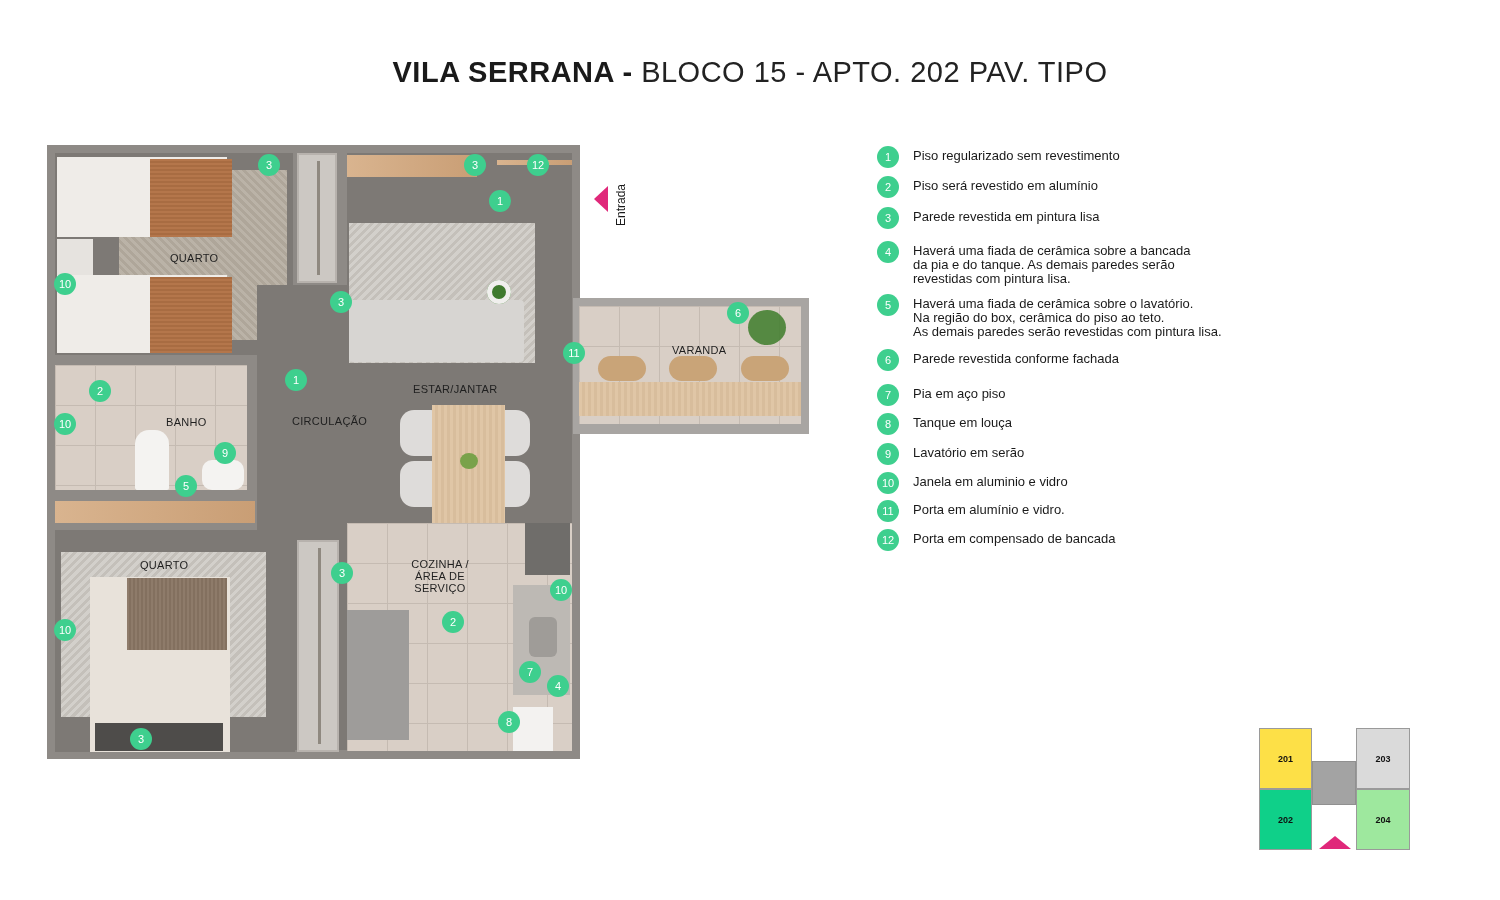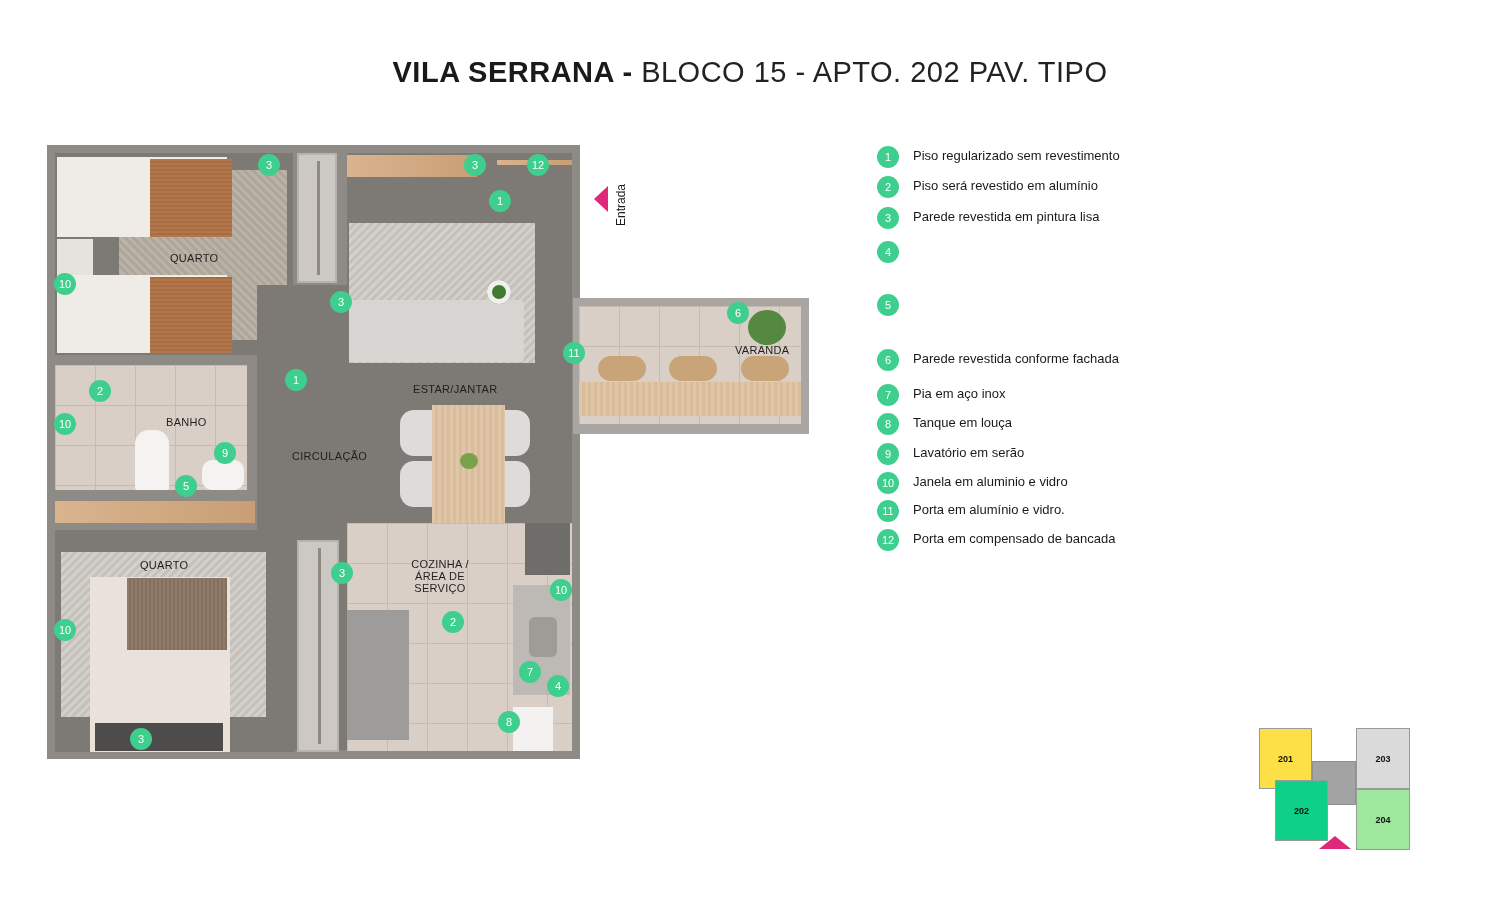--- a/index.html
+++ b/index.html
@@ -103,23 +103,23 @@
   <div class="abs floor-tile" style="left:6px;top:8px;width:222px;height:118px;"></div>
   <div class="abs" style="left:175px;top:12px;width:38px;height:35px;border-radius:50%;background:#3d7d2a;opacity:.85;"></div>
   <div class="abs chair" style="left:25px;top:58px;width:48px;height:25px;background:#c9a478;"></div>
   <div class="abs chair" style="left:96px;top:58px;width:48px;height:25px;background:#c9a478;"></div>
   <div class="abs chair" style="left:168px;top:58px;width:48px;height:25px;background:#c9a478;"></div>
   <div class="abs table" style="left:6px;top:84px;width:222px;height:34px;"></div>
 </div>
 
 <div class="room-label" style="left:170px;top:252px;">QUARTO</div>
 <div class="room-label" style="left:166px;top:416px;">BANHO</div>
-<div class="room-label" style="left:292px;top:415px;margin-top:35px;">CIRCULAÇÃO</div>
+<div class="room-label" style="left:292px;top:415px;">CIRCULAÇÃO</div>
 <div class="room-label" style="left:413px;top:383px;">ESTAR/JANTAR</div>
-<div class="room-label" style="left:700px;top:344px;padding-left:35px;">VARANDA</div>
+<div class="room-label" style="left:637px;top:344px;padding-left:35px;">VARANDA</div>
 <div class="room-label" style="left:140px;top:559px;">QUARTO</div>
 <div class="room-label" style="left:390px;top:558px;width:100px;">
   <div>COZINHA /</div>
   <div>ÁREA DE SERVIÇO</div>
 </div>
 
 <div id="markers">
     <div class="marker" style="left: 258px; top: 154px;">3</div>
     <div class="marker" style="left: 464px; top: 154px;">3</div>
     <div class="marker" style="left: 527px; top: 154px;">12</div>
@@ -156,31 +156,37 @@
   <div class="legend-item" style="top:30px;">
       <div class="legend-num">2</div>
       <div class="legend-text">Piso será revestido em alumínio</div>
     </div>
   <div class="legend-item" style="top:61px;">
       <div class="legend-num">3</div>
       <div class="legend-text">Parede revestida em pintura lisa</div>
     </div>
   <div class="legend-item" style="top:95px;">
       <div class="legend-num">4</div>
+      <div class="legend-text">Haverá uma fiada de cerâmica sobre a bancada
+da pia e do tanque. As demais paredes serão
+revestidas com pintura lisa.</div>
     </div>
   <div class="legend-item" style="top:148px;">
       <div class="legend-num">5</div>
+      <div class="legend-text">Haverá uma fiada de cerâmica sobre o lavatório.
+Na região do box, cerâmica do piso ao teto.
+As demais paredes serão revestidas com pintura lisa.</div>
     </div>
   <div class="legend-item" style="top:203px;">
       <div class="legend-num">6</div>
       <div class="legend-text">Parede revestida conforme fachada</div>
     </div>
   <div class="legend-item" style="top:238px;">
       <div class="legend-num">7</div>
-      <div class="legend-text">Pia em aço inox</div>
+      <div class="legend-text">Pia em aço piso</div>
     </div>
   <div class="legend-item" style="top:267px;">
       <div class="legend-num">8</div>
       <div class="legend-text">Tanque em louça</div>
     </div>
   <div class="legend-item" style="top:297px;">
       <div class="legend-num">9</div>
       <div class="legend-text">Lavatório em serão</div>
     </div>
   <div class="legend-item" style="top:326px;">
@@ -198,20 +204,20 @@
 </div>
 
 <div class="mini">
   <div class="unit" style="left:0;top:0;width:53px;height:61px;background:#fde047;">
       <span>201</span>
     </div>
   <div class="abs" style="left:53px;top:33px;width:44px;height:44px;background:#a3a3a3;border:1px solid #909090;"></div>
   <div class="unit" style="left:97px;top:0;width:54px;height:61px;background:#dadada;">
       <span>203</span>
     </div>
-  <div class="unit" style="left:0;top:52px;width:53px;height:61px;background:#0fd089;margin-left:16px;">
+  <div class="unit" style="left:0;top:61px;width:53px;height:61px;background:#0fd089;">
       <span>202</span>
     </div>
   <div class="unit" style="left:97px;top:61px;width:54px;height:61px;background:#9ee89e;">
       <span>204</span>
     </div>
   <div class="abs" style="left:60px;top:108px;width:0;height:0;border-left:16px solid transparent;border-right:16px solid transparent;border-bottom:13px solid #e0287a;"></div>
 </div>
 
 </body></html>

